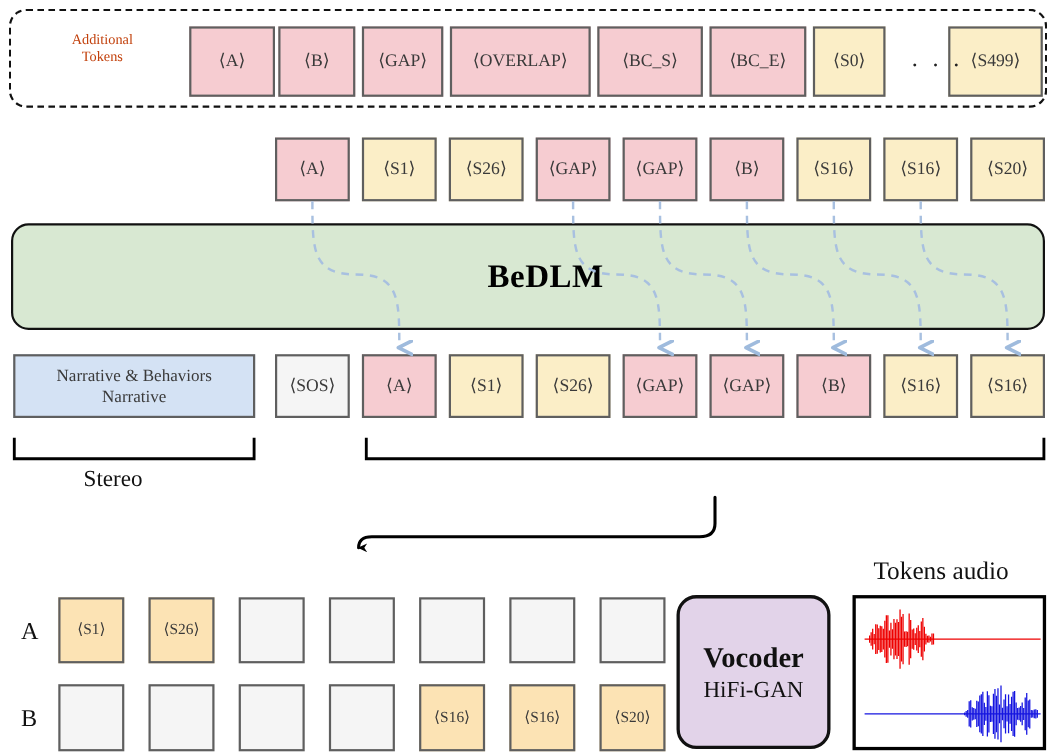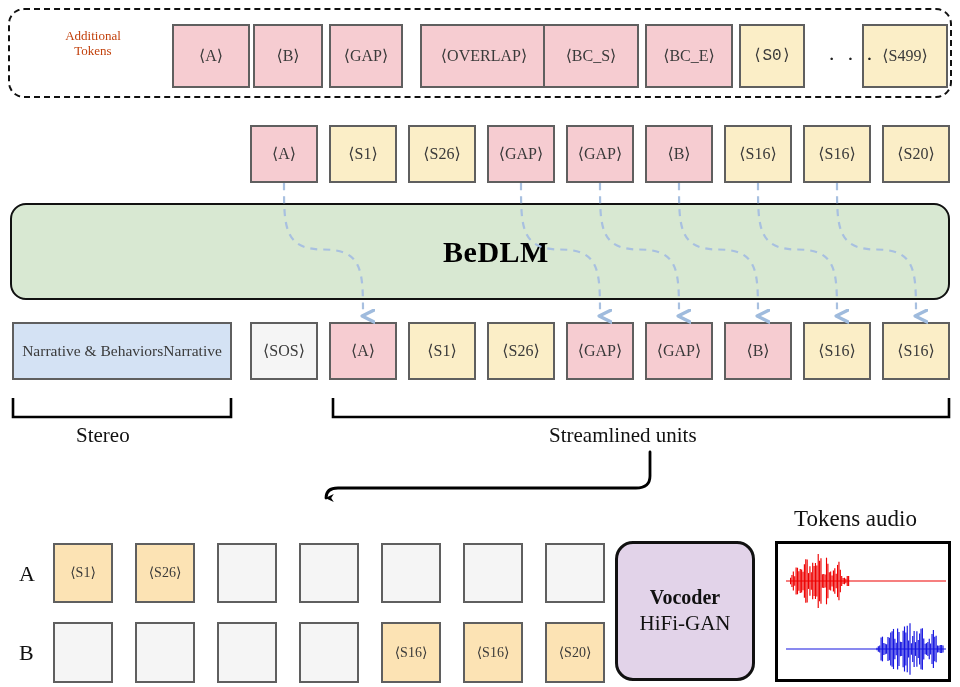--- a/index.html
+++ b/index.html
@@ -41,21 +41,21 @@
     display:flex;align-items:center;justify-content:center;
     font-weight:bold;font-size:30px;letter-spacing:.5px;color:#000;
   }
   
   .vocoder{
     position:absolute;box-sizing:border-box;
     background:#e2d3e9;border:3px solid #111;border-radius:18px;
     display:flex;flex-direction:column;align-items:center;justify-content:center;
     gap:2px;
   }
-  .vocoder .v1{font-weight:bold;font-size:20px;}
+  .vocoder .v1{font-weight:bold;font-size:26px;}
   .vocoder .v2{font-size:21px;}
 
   .capt{position:absolute;font-size:21px;color:#111;white-space:nowrap;}
   .chlabel{position:absolute;font-size:22px;color:#111;}
   .dots{position:absolute;font-size:22px;letter-spacing:3px;color:#222;}
 
   .audiobox{position:absolute;box-sizing:border-box;background:#fff;border:3px solid #000;}
   svg.ov{position:absolute;left:0;top:0;width:960px;height:687px;overflow:visible;pointer-events:none;}
 </style>
 </head>
@@ -72,30 +72,30 @@
   <div id="row1">
       <div class="tok pink" style="left: 172px; top: 24px; width: 78px; height: 64px; font-size: 16px;">
         <span>⟨A⟩</span>
       </div>
       <div class="tok pink" style="left: 253px; top: 24px; width: 70px; height: 64px; font-size: 16px;">
         <span>⟨B⟩</span>
       </div>
       <div class="tok pink" style="left: 329px; top: 24px; width: 74px; height: 64px; font-size: 16px;">
         <span>⟨GAP⟩</span>
       </div>
-      <div class="tok pink" style="left: 409px; top: 24px; width: 128px; height: 64px; font-size: 16px; margin-left: 11px;">
+      <div class="tok pink" style="left: 409px; top: 24px; width: 128px; height: 64px; font-size: 16px;">
         <span>⟨OVERLAP⟩</span>
       </div>
       <div class="tok pink" style="left: 543px; top: 24px; width: 96px; height: 64px; font-size: 16px;">
         <span>⟨BC_S⟩</span>
       </div>
       <div class="tok pink" style="left: 645px; top: 24px; width: 88px; height: 64px; font-size: 16px;">
         <span>⟨BC_E⟩</span>
       </div>
-      <div class="tok cream" style="left: 739px; top: 24px; width: 66px; height: 64px; font-size: 16px; font-family: Liberation Mono, monospace;">
+      <div class="tok cream" style="left: 739px; top: 24px; width: 66px; height: 64px; font-size: 16px;">
         <span>⟨S0⟩</span>
       </div>
       <div class="tok cream" style="left: 862px; top: 24px; width: 86px; height: 64px; font-size: 16px;">
         <span>⟨S499⟩</span>
       </div>
     </div>
   <div class="dots" style="left:828px;top:46px;">· · ·</div>
 
   <div id="row2">
       <div class="tok pink" style="left: 250px; top: 125px; width: 68px; height: 58px; font-size: 16px;">
@@ -124,21 +124,21 @@
       </div>
       <div class="tok cream" style="left: 882px; top: 125px; width: 68px; height: 58px; font-size: 16px;">
         <span>⟨S20⟩</span>
       </div>
     </div>
 
   <div class="bedlm" style="left:10px;top:203px;width:940px;height:97px;padding-left:32px;">
     <span>BeDLM</span>
   </div>
 
-  <div class="tok blue" style="left:12px;top:322px;width:220px;height:58px;font-size:15.5px;line-height:1.25;">
+  <div class="tok blue" style="left:12px;top:322px;width:220px;height:58px;font-size:15.5px;flex-direction:column;line-height:1.25;">
     <span>Narrative &amp; Behaviors</span>
     <span>Narrative</span>
   </div>
   <div id="row3">
       <div class="tok gray" style="left: 250px; top: 322px; width: 68px; height: 58px; font-size: 16px;">
         <span>⟨SOS⟩</span>
       </div>
       <div class="tok pink" style="left: 329px; top: 322px; width: 68px; height: 58px; font-size: 16px;">
         <span>⟨A⟩</span>
       </div>
@@ -159,21 +159,20 @@
       </div>
       <div class="tok cream" style="left: 803px; top: 322px; width: 68px; height: 58px; font-size: 16px;">
         <span>⟨S16⟩</span>
       </div>
       <div class="tok cream" style="left: 882px; top: 322px; width: 68px; height: 58px; font-size: 16px;">
         <span>⟨S16⟩</span>
       </div>
     </div>
 
   <div class="capt" style="left:76px;top:423px;">Stereo</div>
-  <div class="capt" style="left:549px;top:423px;">Streamlined units</div>
 
   <div class="chlabel" style="left:19px;top:561px;">A</div>
   <div class="chlabel" style="left:19px;top:640px;">B</div>
   <div id="rowA">
       <div class="tok amber" style="left: 53px; top: 543px; width: 60px; height: 60px; font-size: 14px;">
         <span>⟨S1⟩</span>
       </div>
       <div class="tok amber" style="left: 135px; top: 543px; width: 60px; height: 60px; font-size: 14px;">
         <span>⟨S26⟩</span>
       </div>

